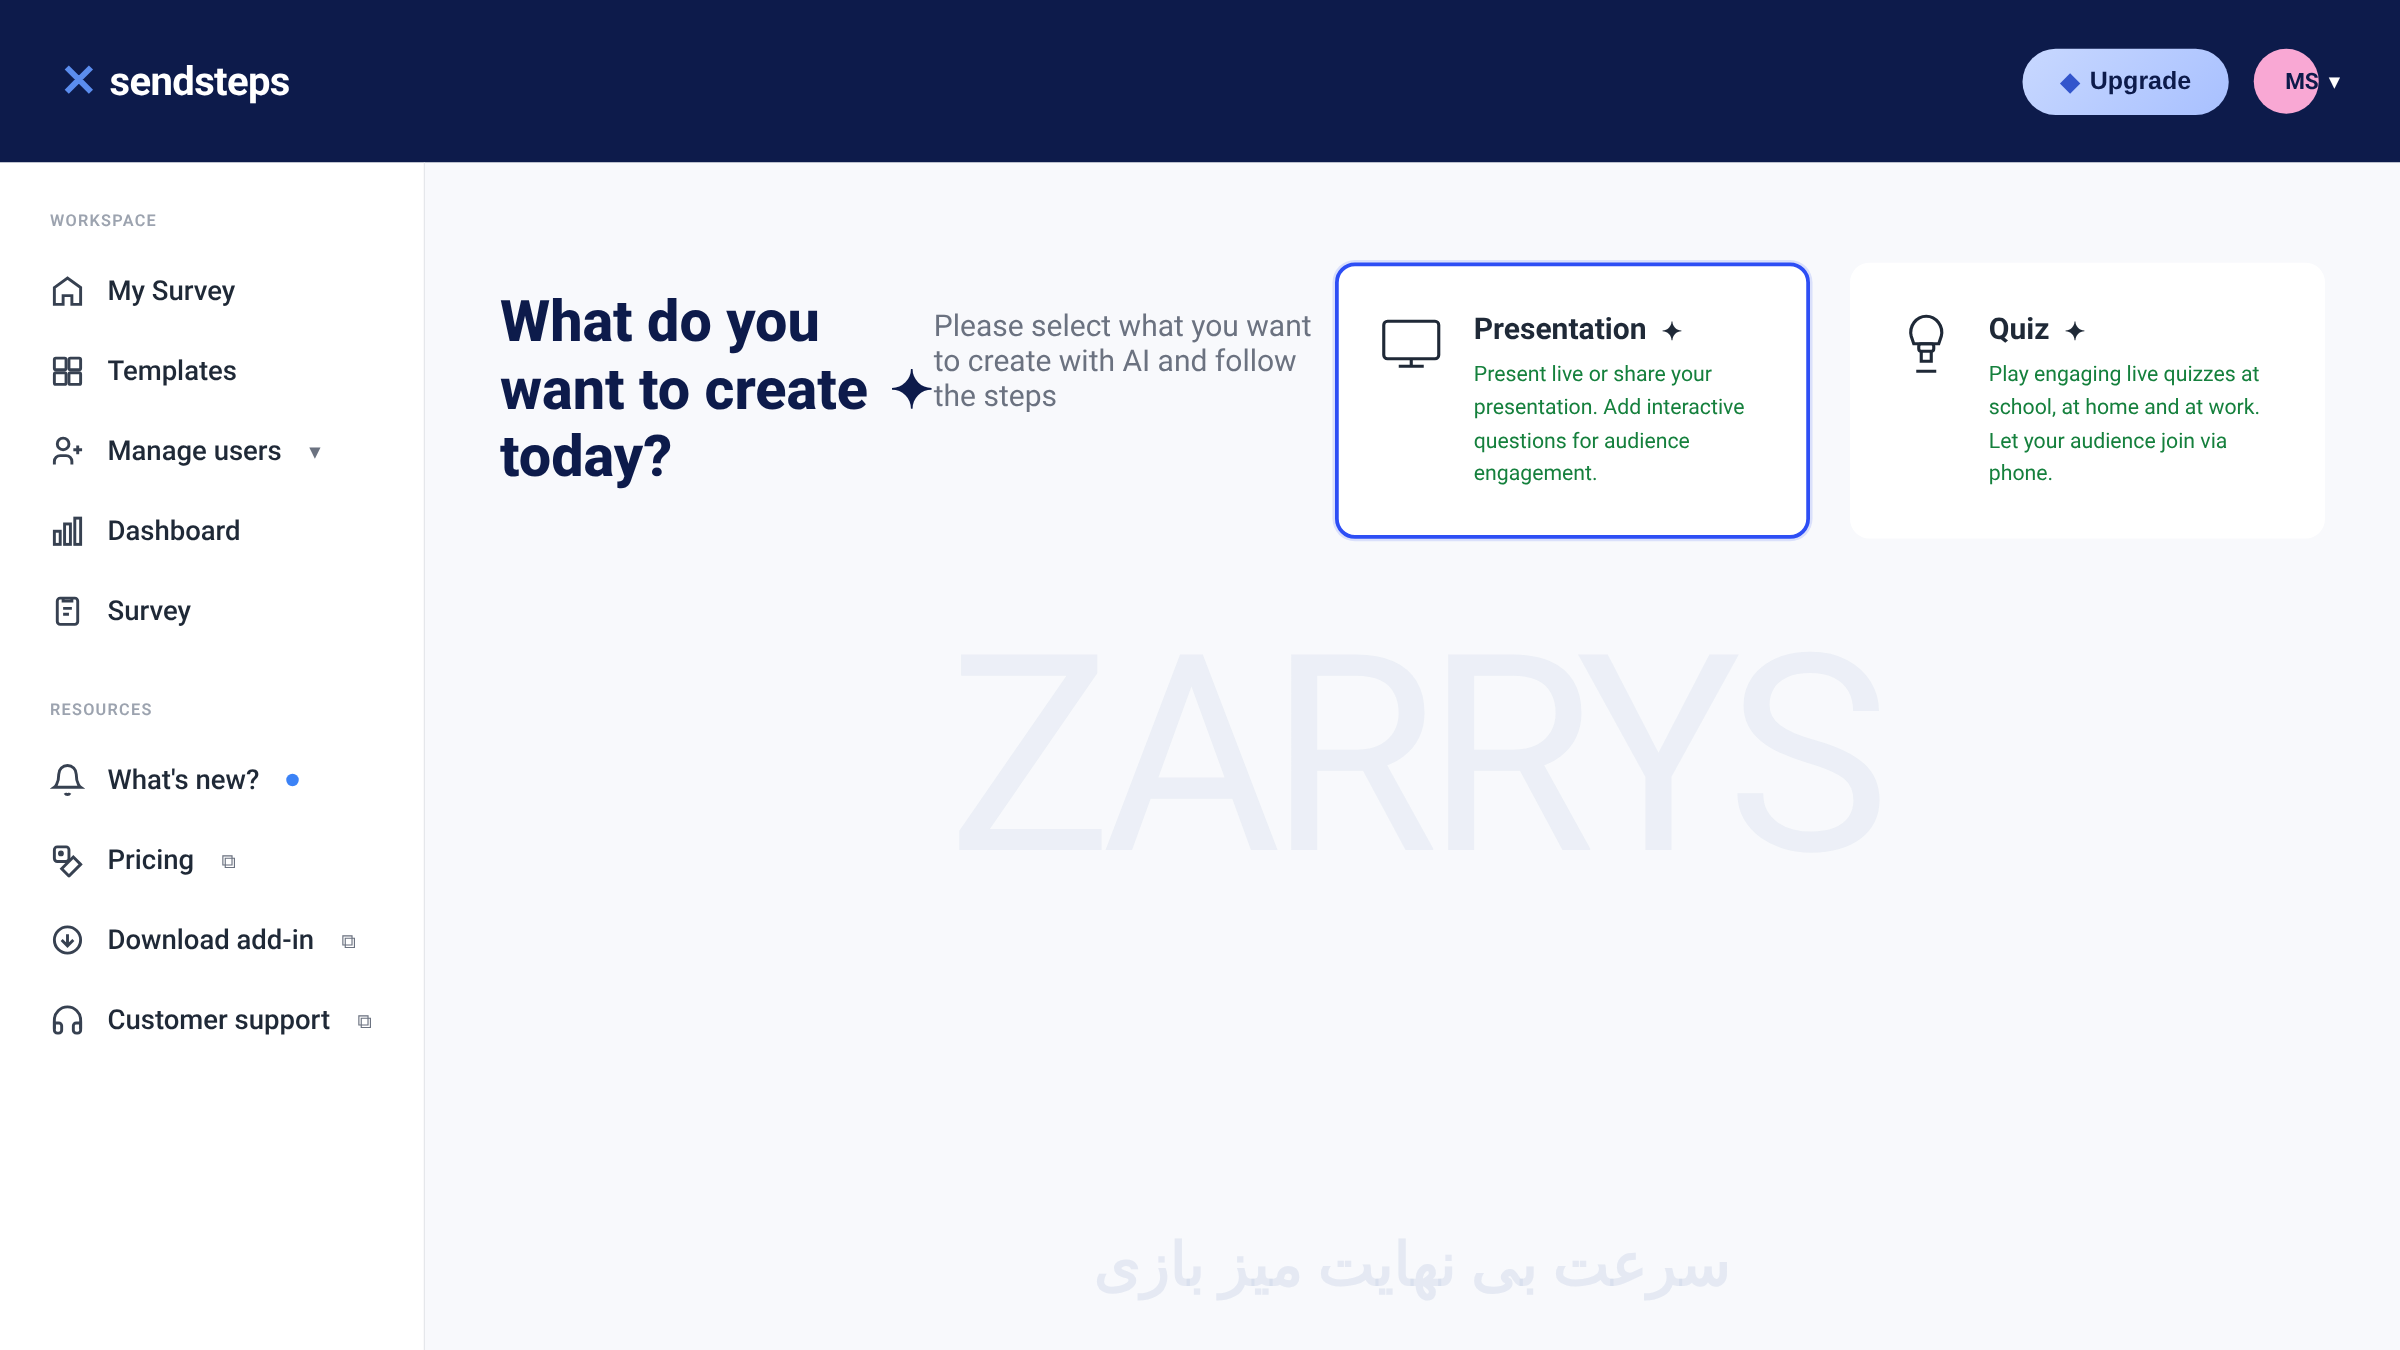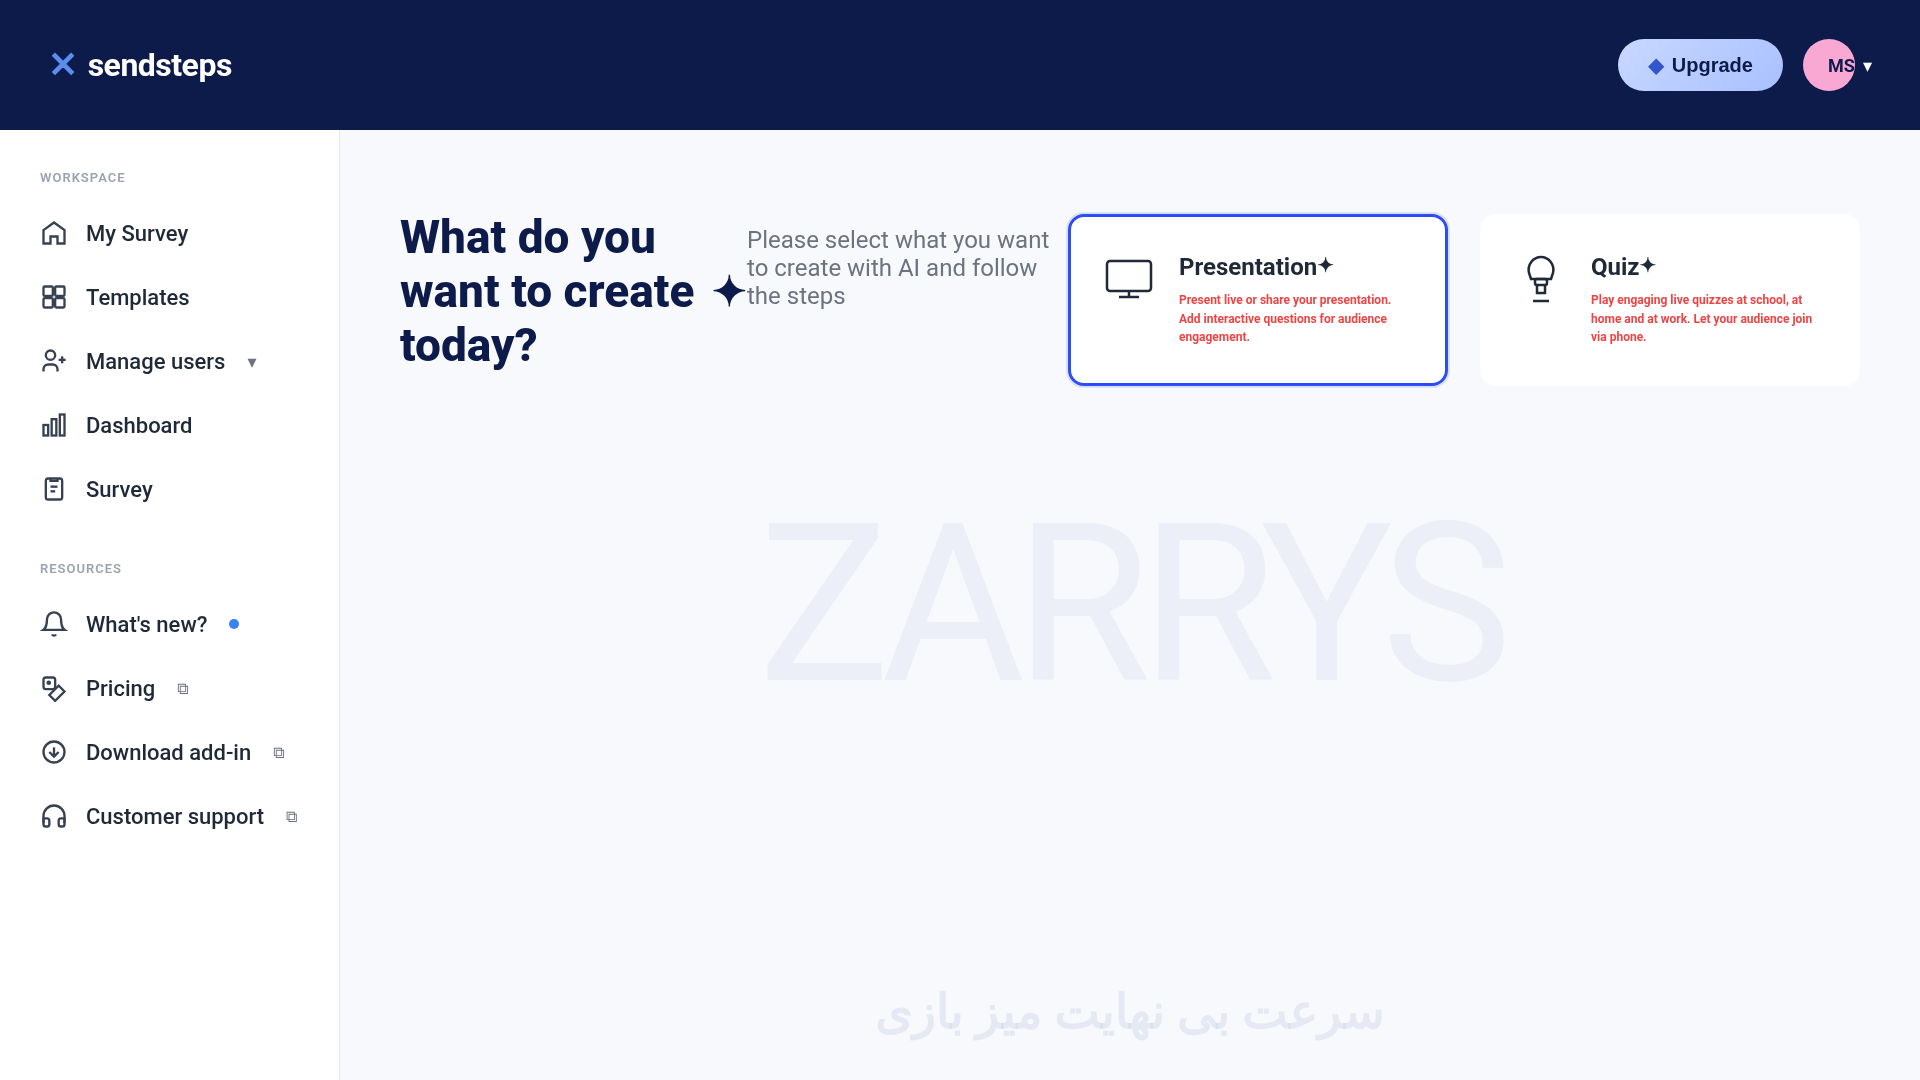--- a/index.html
+++ b/index.html
@@ -230,32 +230,31 @@
       font-size: 36px;
     }
     .card-body {
       flex: 1;
     }
     .card-title {
       font-size: 24px;
       font-weight: 700;
       color: #1f2937;
       display: flex;
-      align-items: flex-start;
-      gap: 0;
+      align-items: flex-end;
+      gap: 12px;
       margin-bottom: 10px;
     }
     .card-title .sparkle {
       font-size: 20px;
     }
     .card-desc {
-      font-size: 12px;
-      color: #ef4444;
+      font-size: 17px;
+      color: #15803d;
       line-height: 1.55;
-      font-weight: bold;
     }
 
     
     .icon-svg {
       width: 28px;
       height: 28px;
     }
 
     
     .notif-dot {

